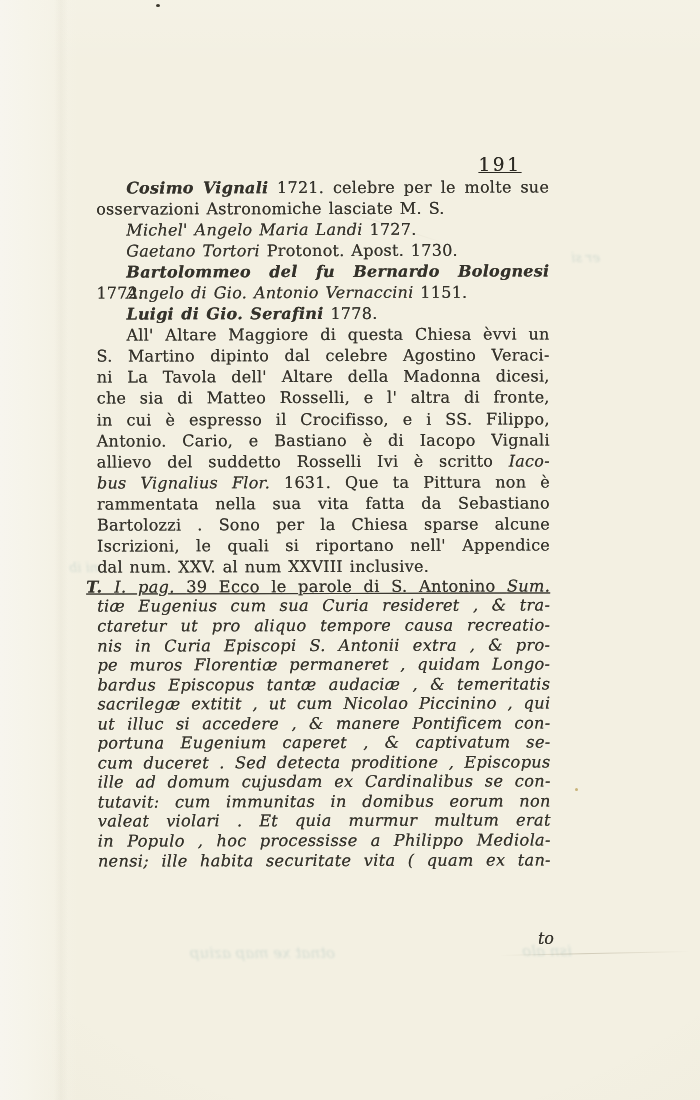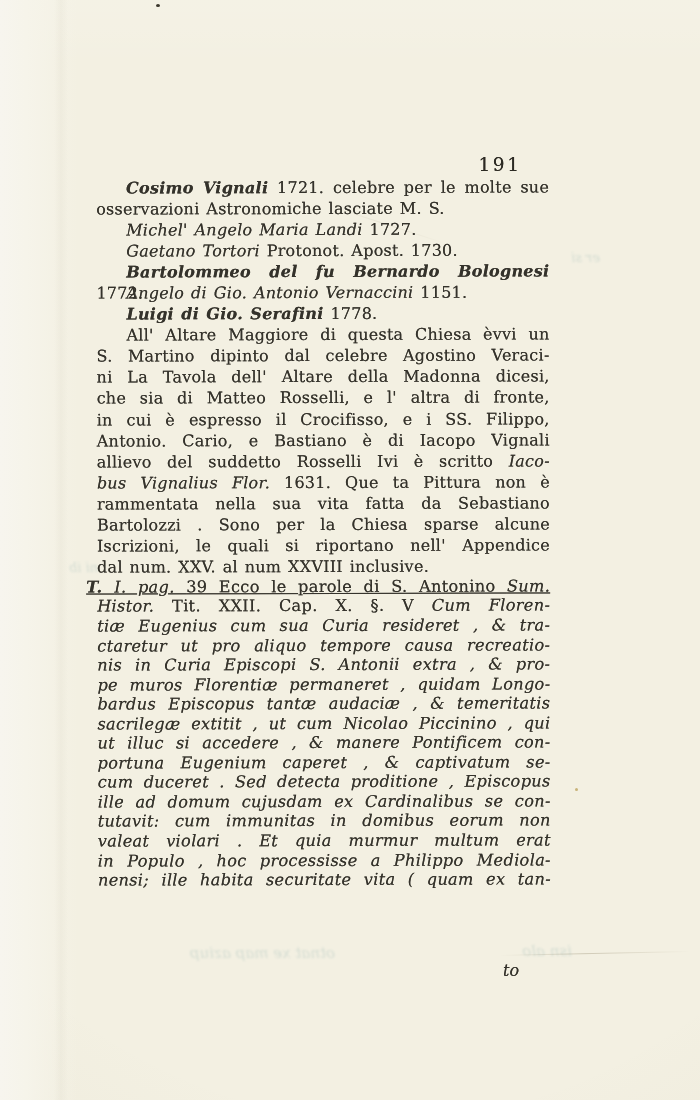--- a/index.html
+++ b/index.html
@@ -22,20 +22,21 @@
     pointer-events:none;
   }
   .edge-left::after{
     content:"";position:absolute;left:54px;top:0;width:14px;height:100%;
     background:linear-gradient(90deg,rgba(140,130,100,0) 0,rgba(140,130,100,0.05) 50%,rgba(140,130,100,0) 100%);
   }
   .pagenum{
     position:absolute;left:455px;top:154px;width:90px;
     text-align:center;font-size:18.5px;letter-spacing:2.5px;color:#2c2a23;
     text-shadow:0 0 0.6px rgba(44,42,35,0.9);
+    text-decoration:underline;
   }
   .textblock{
     position:absolute;left:97px;top:177px;width:453px;
     color:#34322b;transform:rotate(-0.15deg);
   }
   .line{
     position:relative;
     text-align:justify;text-align-last:justify;
     white-space:normal;
     text-shadow:0 0 0.6px rgba(52,50,43,0.8);
@@ -43,23 +44,22 @@
   .secA{height:21.05px;font-size:16px;letter-spacing:0.25px;word-spacing:1.5px;line-height:21.05px;}
   .secB{height:19.55px;font-size:16.2px;letter-spacing:0.3px;word-spacing:1px;line-height:19.55px;font-style:italic;}
   .indent{text-indent:30px;}
   .outdent{text-indent:-11px;text-decoration:underline;}
   .noj{text-align-last:left;}
   .seg-r{font-style:normal;}
   .seg-i{font-style:italic;}
   .seg-bi{font-style:italic;font-weight:bold;}
   .catchword{
     position:absolute;left:468px;top:929px;width:86px;
-    text-align:center;font-style:italic;font-size:16px;color:#34322b;
+    text-align:right;font-style:italic;font-size:16px;color:#34322b;
     text-shadow:0 0 0.6px rgba(52,50,43,0.8);
-    margin-top:32px;
   }
   .ghost{
     position:absolute;color:#8fb0ae;opacity:0.30;font-style:italic;
     transform:scaleX(-1);filter:blur(1.1px);white-space:nowrap;
     pointer-events:none;
   }
   .speck{position:absolute;background:#3a362c;border-radius:50%;}
   .speck.s1{left:156px;top:4px;width:4px;height:3px;}
   .speck.s2{left:575px;top:788px;width:3px;height:3px;background:#c8b37a;}
   .scratch{position:absolute;height:1px;pointer-events:none;
@@ -93,21 +93,20 @@
       <div class="line secA"><span class="seg-r">che sia di Matteo Rosselli, e l' altra di fronte,</span></div>
       <div class="line secA"><span class="seg-r">in cui è espresso il Crocifisso, e i SS. Filippo,</span></div>
       <div class="line secA"><span class="seg-r">Antonio. Cario, e Bastiano è di Iacopo Vignali</span></div>
       <div class="line secA"><span class="seg-r">allievo del suddetto Rosselli  Ivi è scritto </span><span class="seg-i">Iaco-</span></div>
       <div class="line secA"><span class="seg-i">bus Vignalius Flor.</span><span class="seg-r"> 1631. Que ta Pittura non è</span></div>
       <div class="line secA"><span class="seg-r">rammentata nella sua vita fatta da Sebastiano</span></div>
       <div class="line secA"><span class="seg-r">Bartolozzi . Sono per la Chiesa sparse alcune</span></div>
       <div class="line secA"><span class="seg-r">Iscrizioni, le quali si riportano nell' Appendice</span></div>
       <div class="line secA noj"><span class="seg-r">dal num. XXV. al num XXVIII inclusive.</span></div>
       <div class="line secB outdent"><span class="seg-bi">T. </span><span class="seg-i">I. pag. </span><span class="seg-r">39 Ecco le parole di S. Antonino </span><span class="seg-i">Sum.</span></div>
-      <div class="line secB"><span class="seg-i">Histor.</span><span class="seg-r"> Tit. XXII. Cap. X. §. V </span><span class="seg-i">Cum Floren-</span></div>
       <div class="line secB"><span class="seg-i">tiæ Eugenius cum sua Curia resideret , &amp; tra-</span></div>
       <div class="line secB"><span class="seg-i">ctaretur ut pro aliquo tempore causa recreatio-</span></div>
       <div class="line secB"><span class="seg-i">nis in Curia Episcopi S. Antonii extra , &amp; pro-</span></div>
       <div class="line secB"><span class="seg-i">pe muros Florentiæ permaneret , quidam Longo-</span></div>
       <div class="line secB"><span class="seg-i">bardus Episcopus tantæ audaciæ , &amp; temeritatis</span></div>
       <div class="line secB"><span class="seg-i">sacrilegæ extitit , ut cum Nicolao Piccinino , qui</span></div>
       <div class="line secB"><span class="seg-i">ut illuc si accedere , &amp; manere Pontificem con-</span></div>
       <div class="line secB"><span class="seg-i">portuna Eugenium caperet , &amp; captivatum se-</span></div>
       <div class="line secB"><span class="seg-i">cum duceret . Sed detecta proditione , Episcopus</span></div>
       <div class="line secB"><span class="seg-i">ille ad domum cujusdam ex Cardinalibus se con-</span></div>

